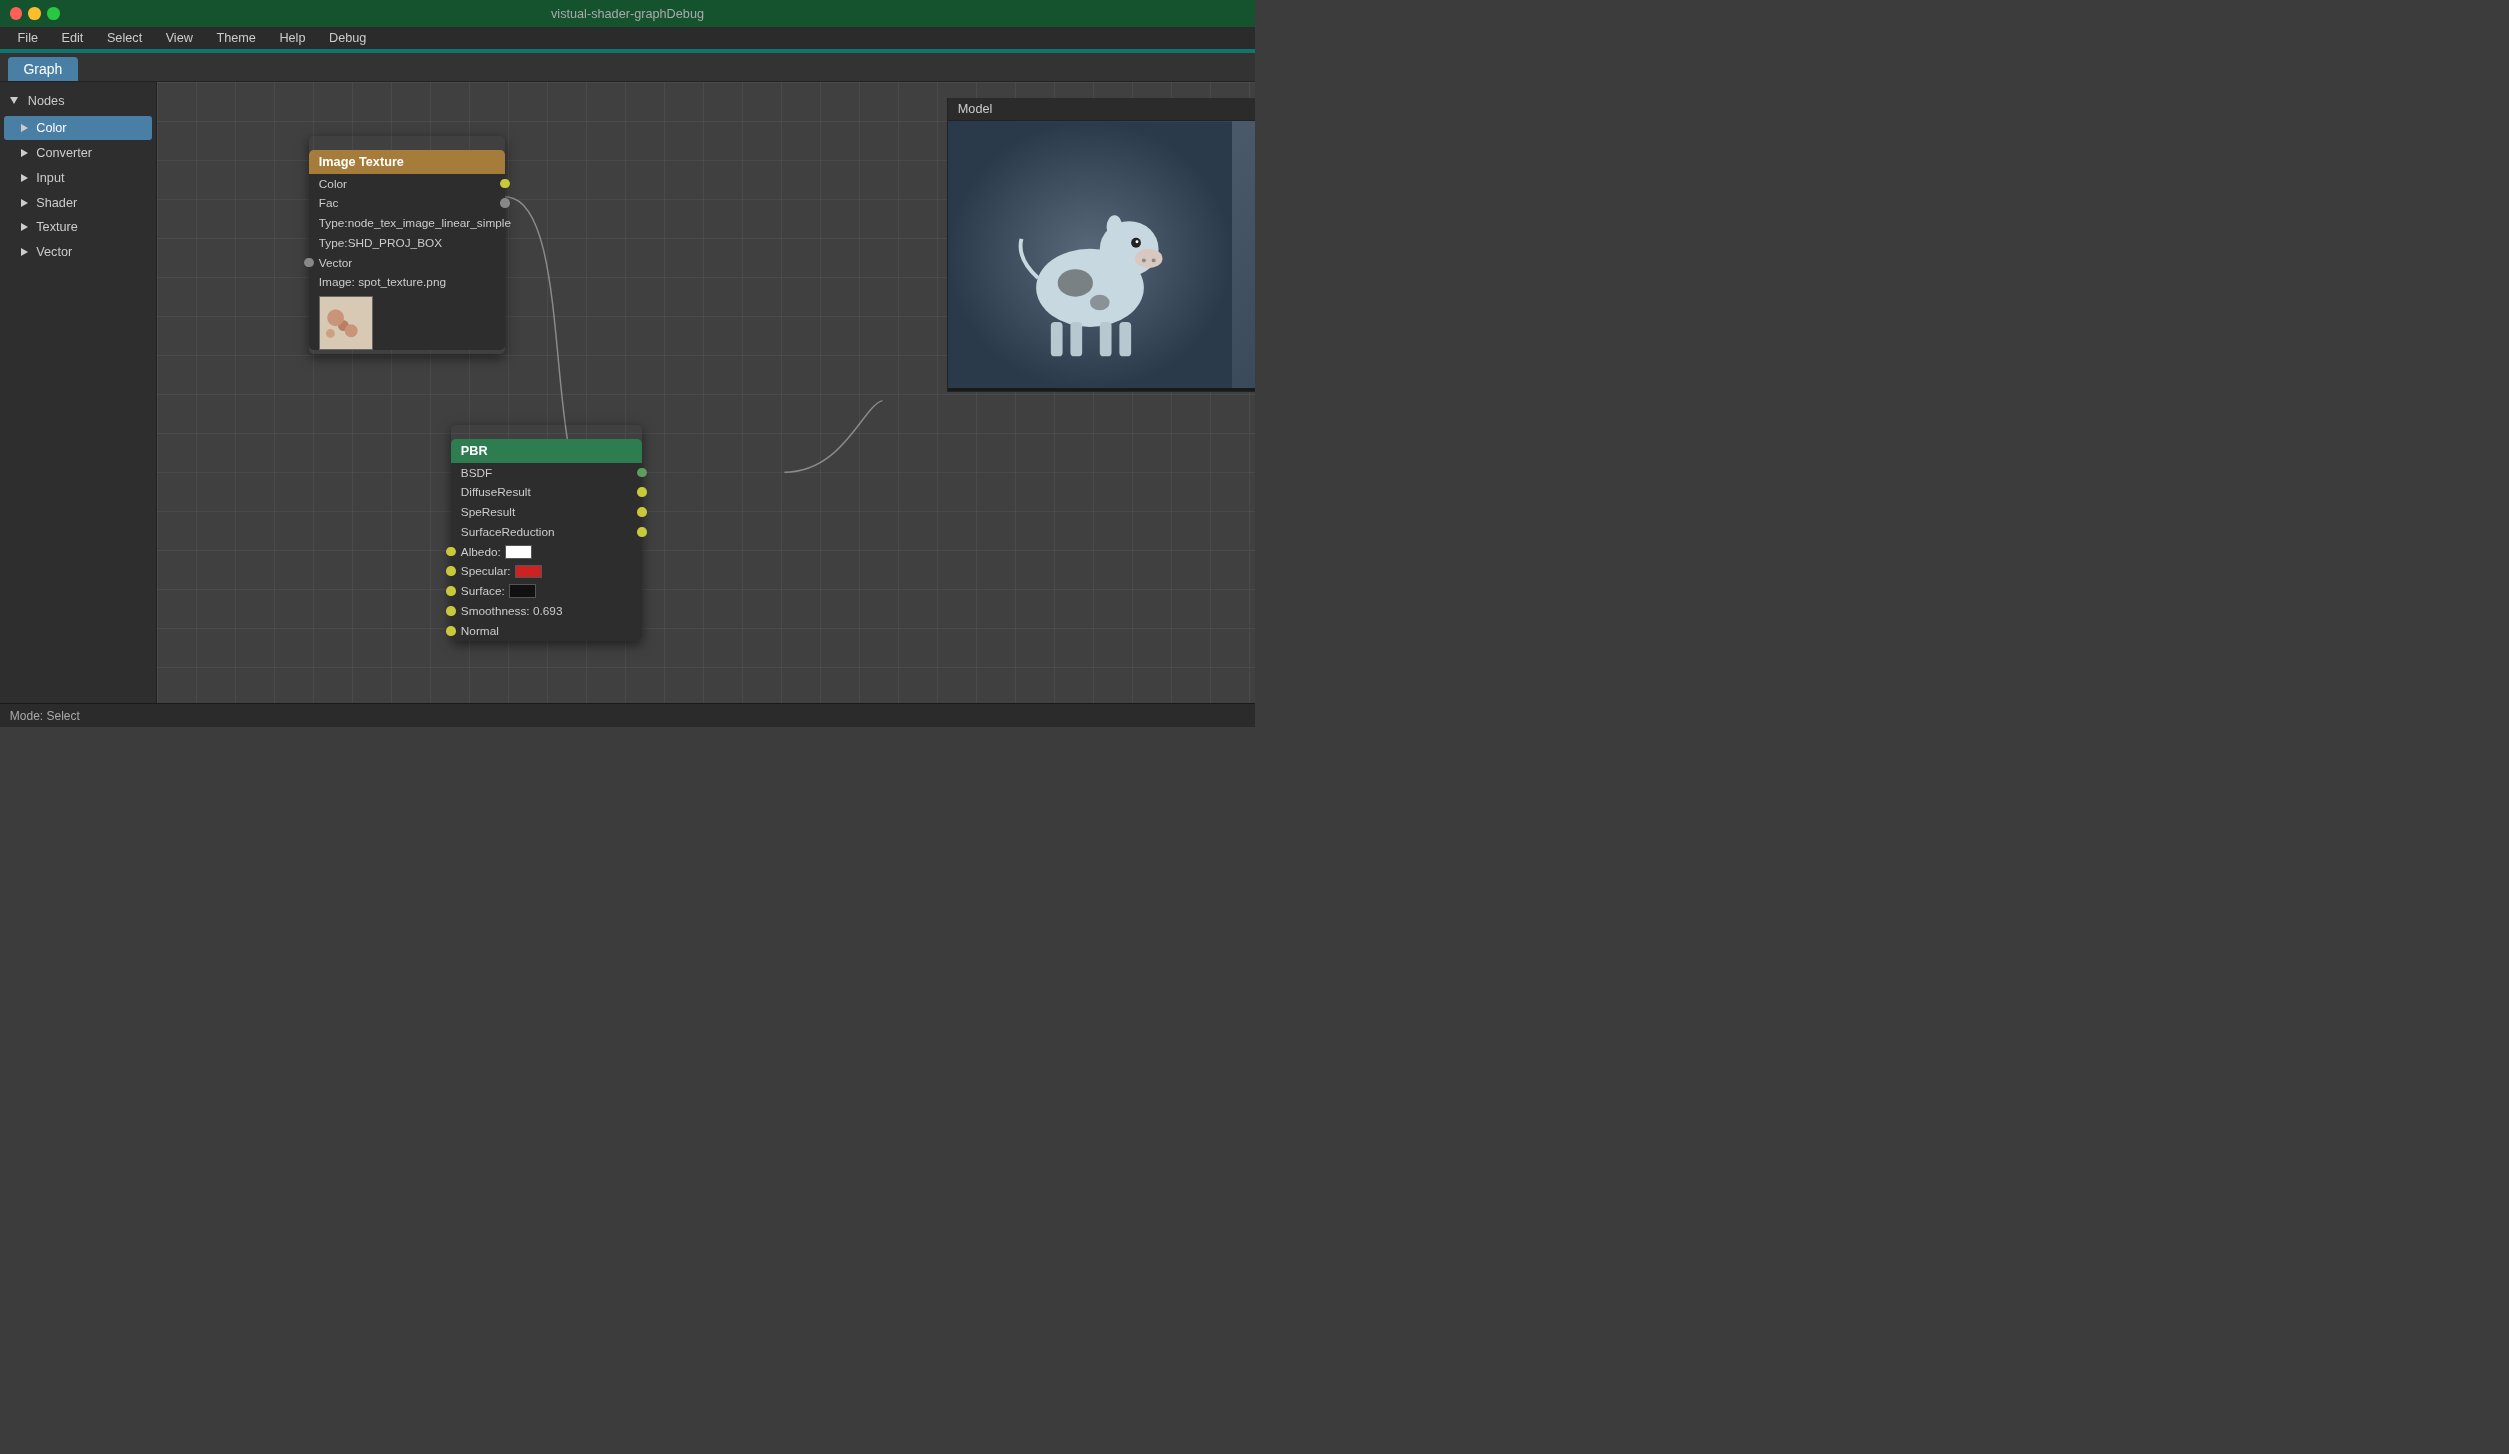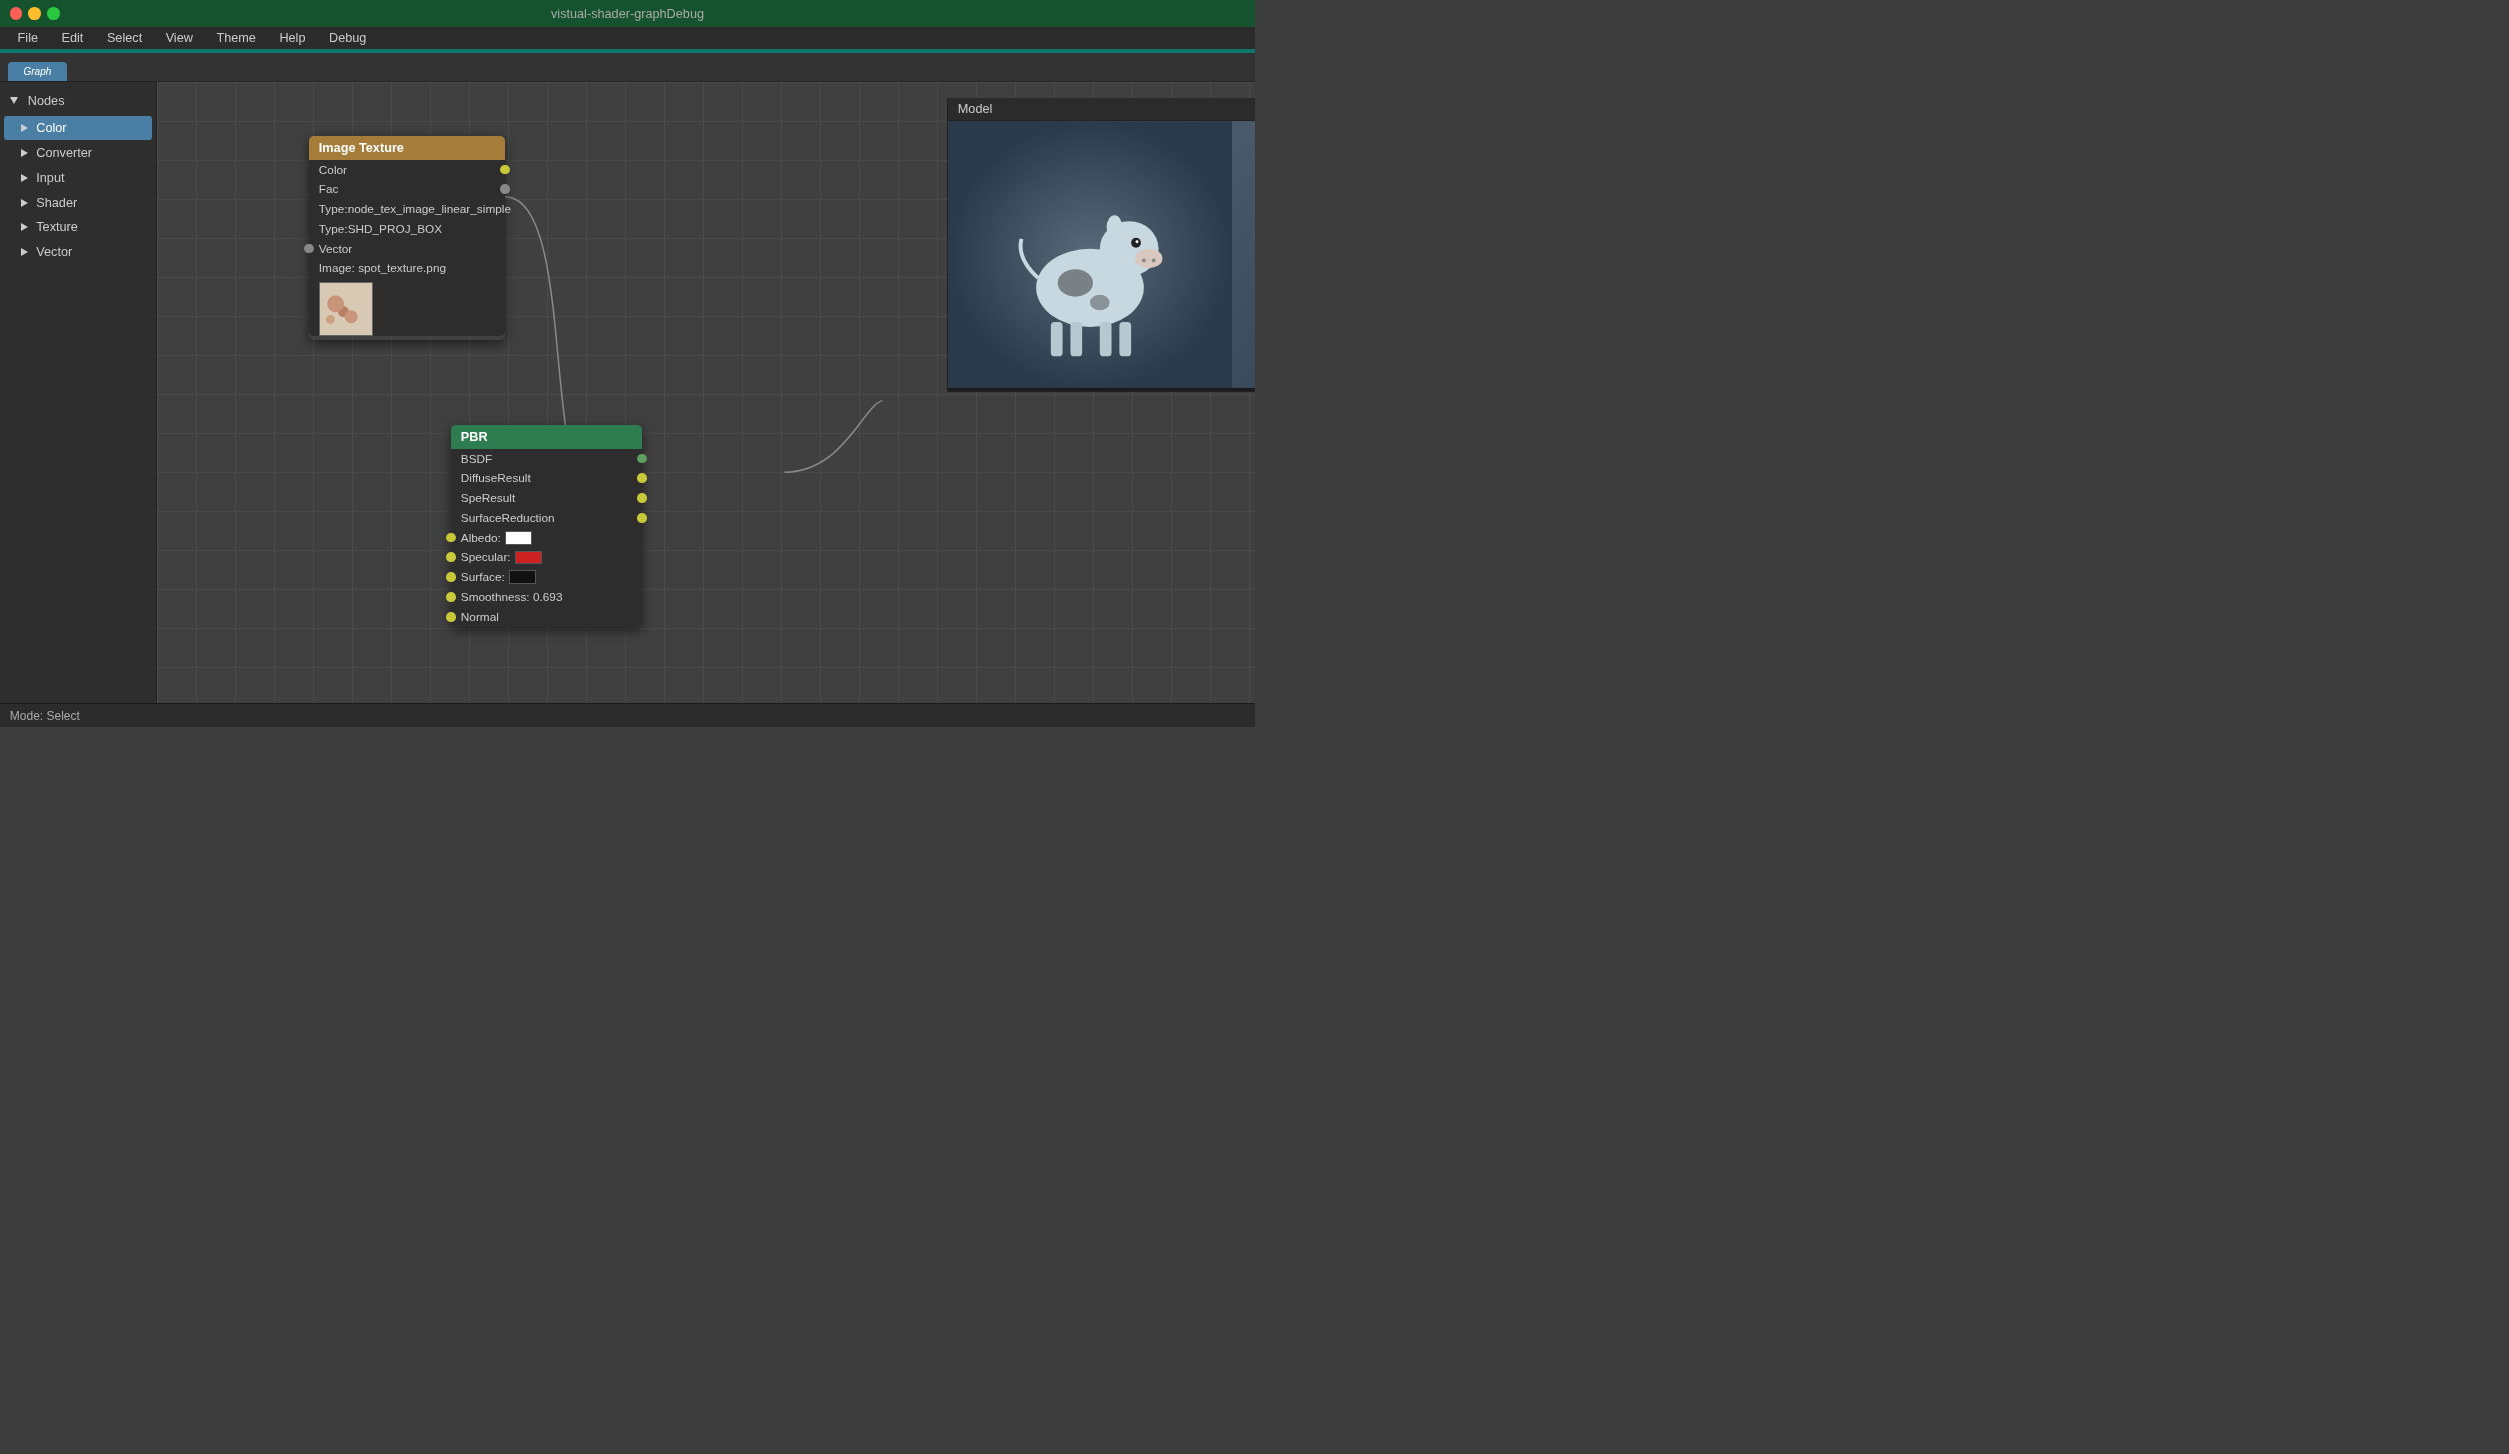--- a/index.html
+++ b/index.html
@@ -69,24 +69,23 @@
       background: #333;
       display: flex;
       align-items: flex-end;
       padding: 0 7.8px;
       border-bottom: 1px solid #222;
     }
     .tab {
       padding: 3.9px 15.7px;
       background: #4a7fa5;
       color: #fff;
-      font-size: 10px;
+      font-size: 14px;
       border-radius: 3.9px 3.9px 0 0;
       cursor: pointer;
-      font-style: italic;
     }
 
     
     #main {
       display: flex;
       height: calc(727px - 27.4px - 25.5px - 29px - 23.5px);
       position: relative;
     }
 
     
@@ -152,20 +151,21 @@
       font-size: 11.8px;
       box-shadow: 0 3.9px 11.8px rgba(0,0,0,0.5);
       overflow: visible;
     }
     .node-header {
       padding: 4.9px 9.8px;
       border-radius: 4.9px 4.9px 0 0;
       font-size: 12.7px;
       font-weight: 600;
       color: #fff;
+      margin-top: 14px;
     }
     .node-body {
       background: #2d2d2d;
       border-radius: 0 0 4.9px 4.9px;
       padding: 0;
     }
     .node-row {
       padding: 2.9px 9.8px;
       color: #ccc;
       font-size: 11.8px;

